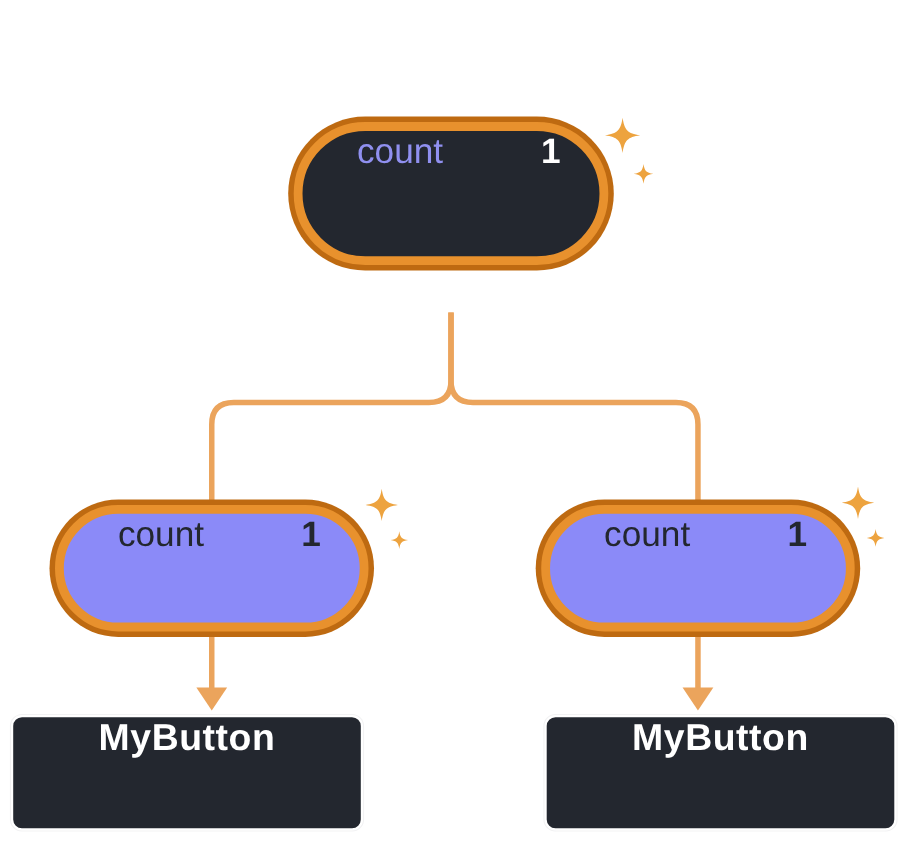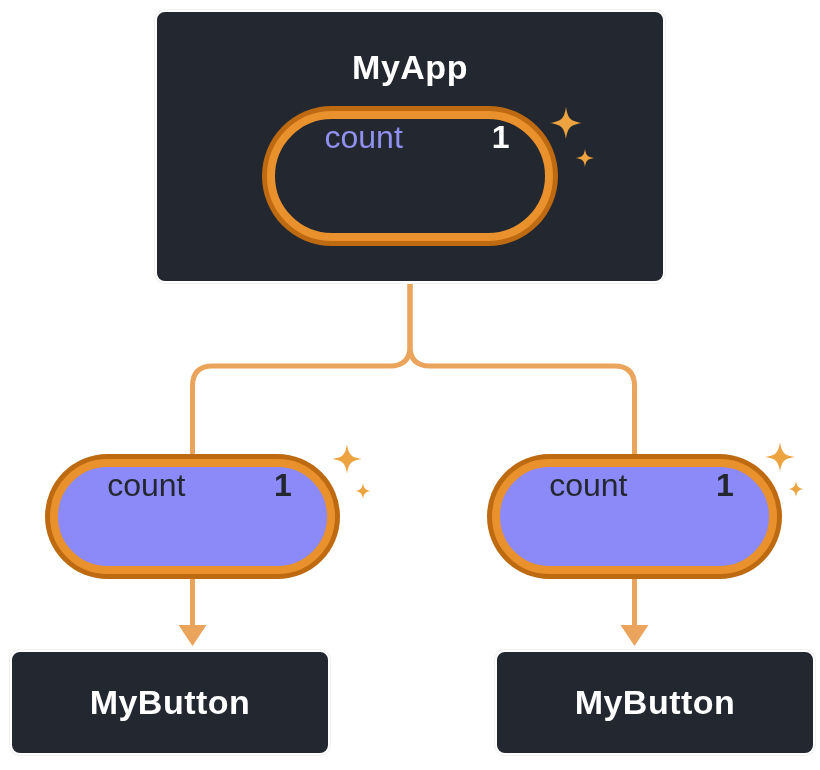--- a/index.html
+++ b/index.html
@@ -24,21 +24,21 @@
     box-sizing:border-box;
     box-shadow:0 0 0 1px rgba(35,39,47,0.06);
   }
   .box-title {
     color:var(--white-text,#ffffff);
     font-size:34px; font-weight:700;
     text-align:center; letter-spacing:0.5px;
   }
   .parent-box { left:155px; top:10px; width:510px; height:273px; }
   .parent-box .box-title { margin-top:36px; }
-  .button-box { display:flex; align-items:center; justify-content:center; }
+  .button-box { display:flex; justify-content:center; }
   .button-left  { left:10px;  top:650px; width:320px; height:105px; }
   .button-right { left:495px; top:650px; width:320px; height:105px; }
 
   .pill {
     position:absolute;
     display:flex; align-items:flex-start;
     box-sizing:border-box;
     border:8px solid var(--orange,#E8912D);
     box-shadow:0 0 0 5px var(--orange-dark,#BE6A11);
     border-radius:80px;
@@ -76,23 +76,20 @@
     <g>
       <line class="arrow-line" x1="192.5" y1="577" x2="192.5" y2="627"></line>
       <polygon class="arrow-head" points="178.5,625 206.5,625 192.5,646"></polygon>
     </g>
     <g>
       <line class="arrow-line" x1="634.5" y1="577" x2="634.5" y2="627"></line>
       <polygon class="arrow-head" points="620.5,625 648.5,625 634.5,646"></polygon>
     </g>
   </svg>
 
-  <div class="box parent-box">
-    <div class="box-title">MyApp</div>
-  </div>
 
   <div class="pill pill-dark">
     <div class="cell key">
       <span>count</span>
     </div>
     <div class="divider"></div>
     <div class="cell val">
       <span>1</span>
     </div>
   </div>

